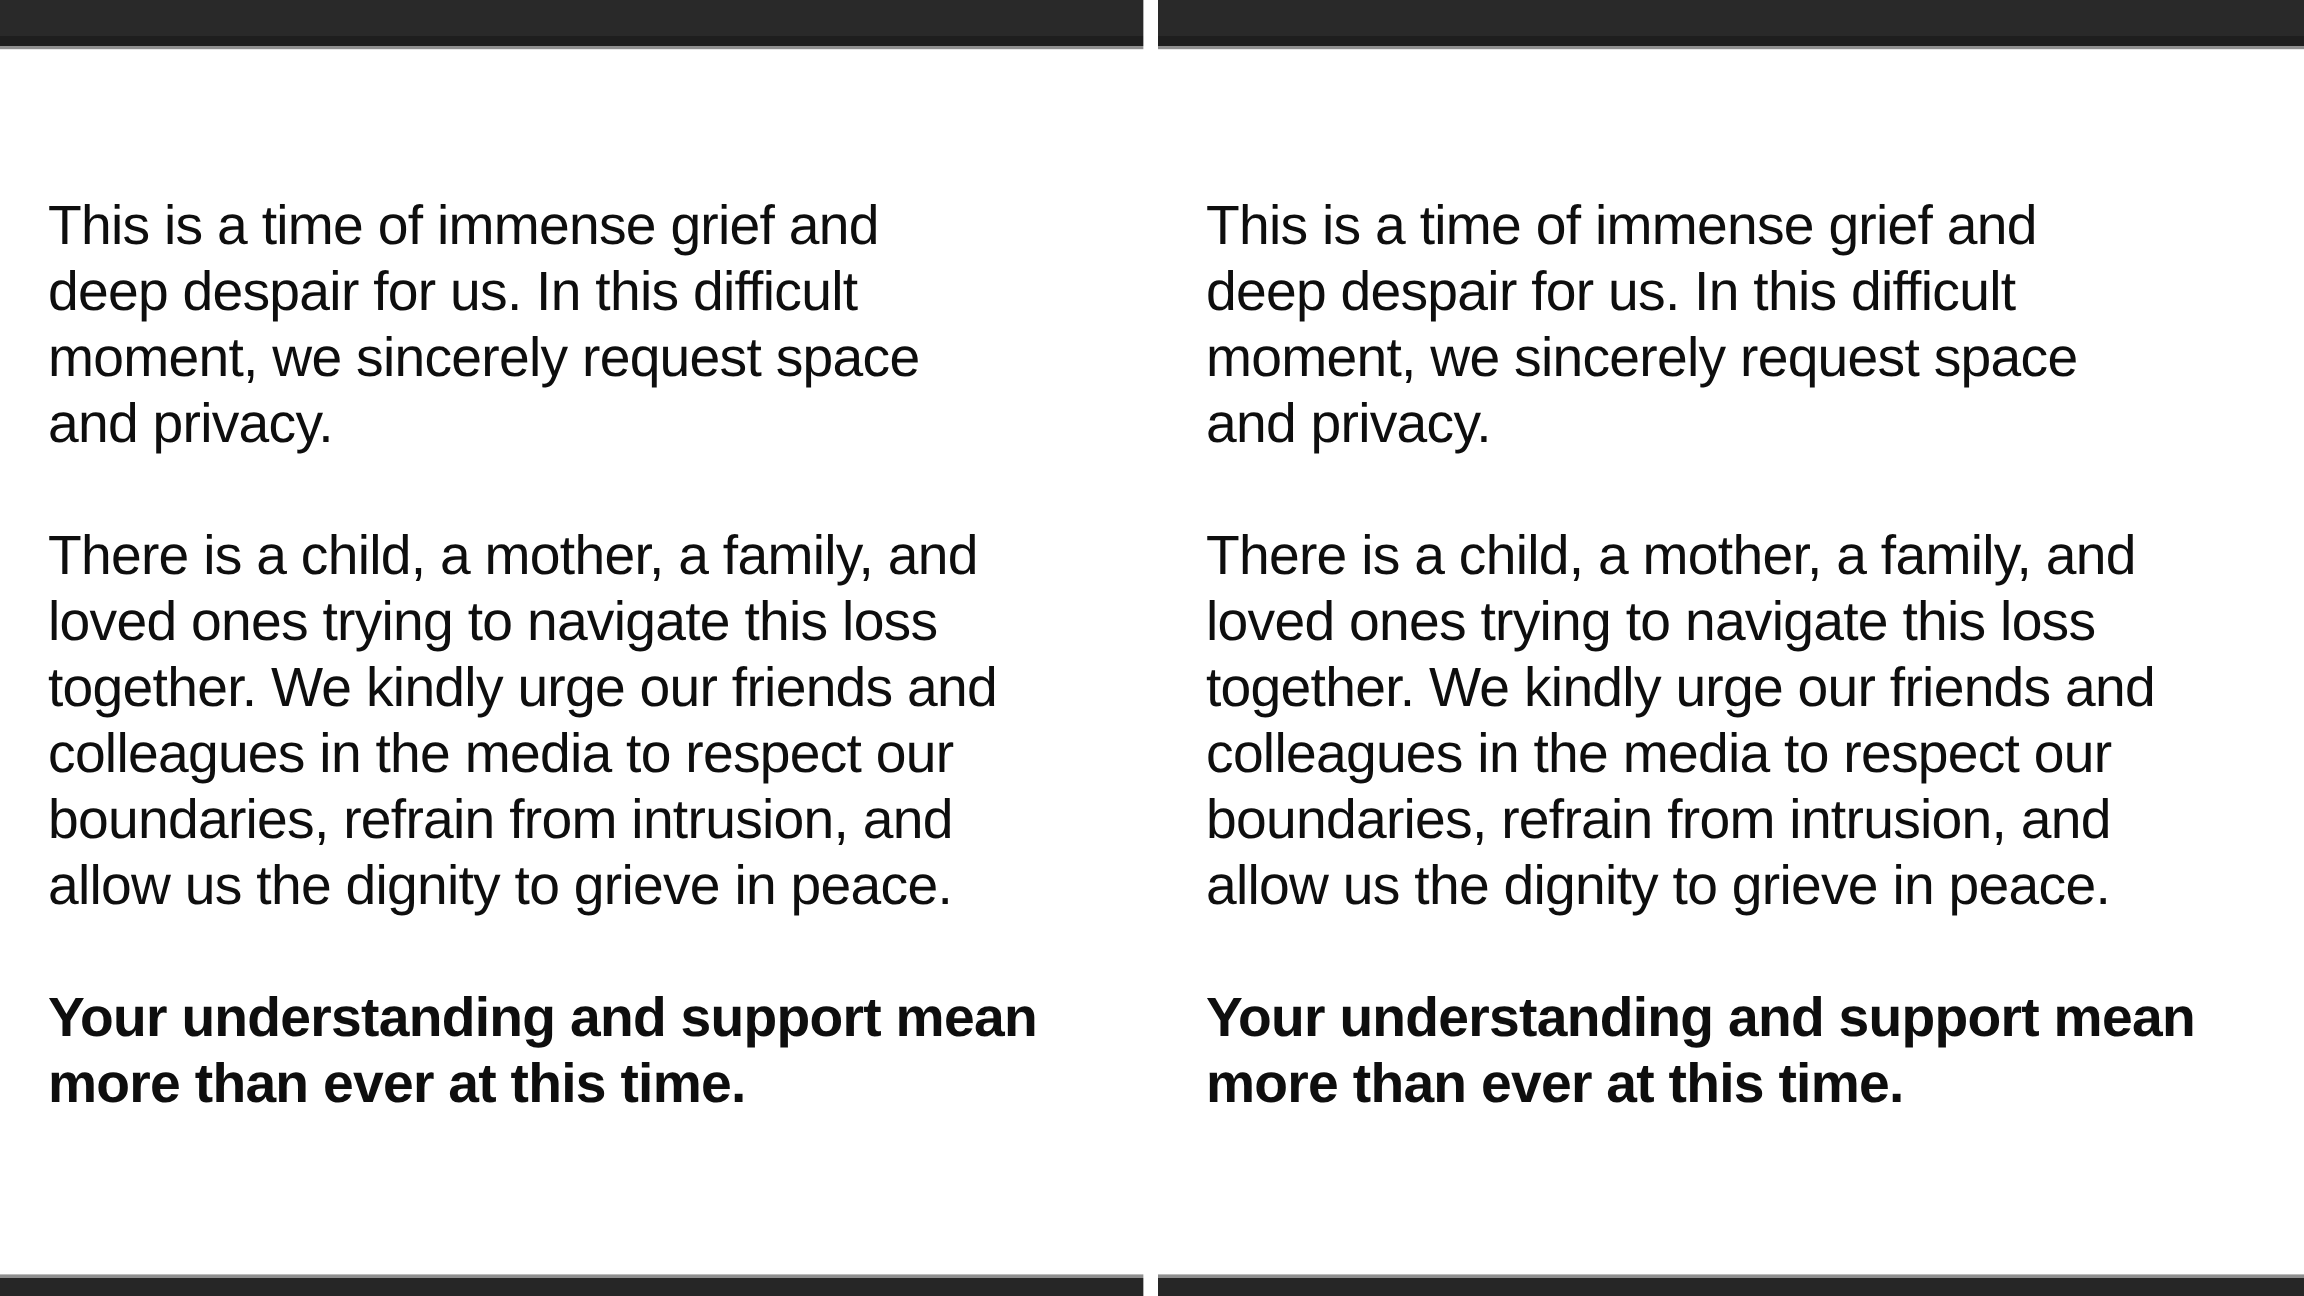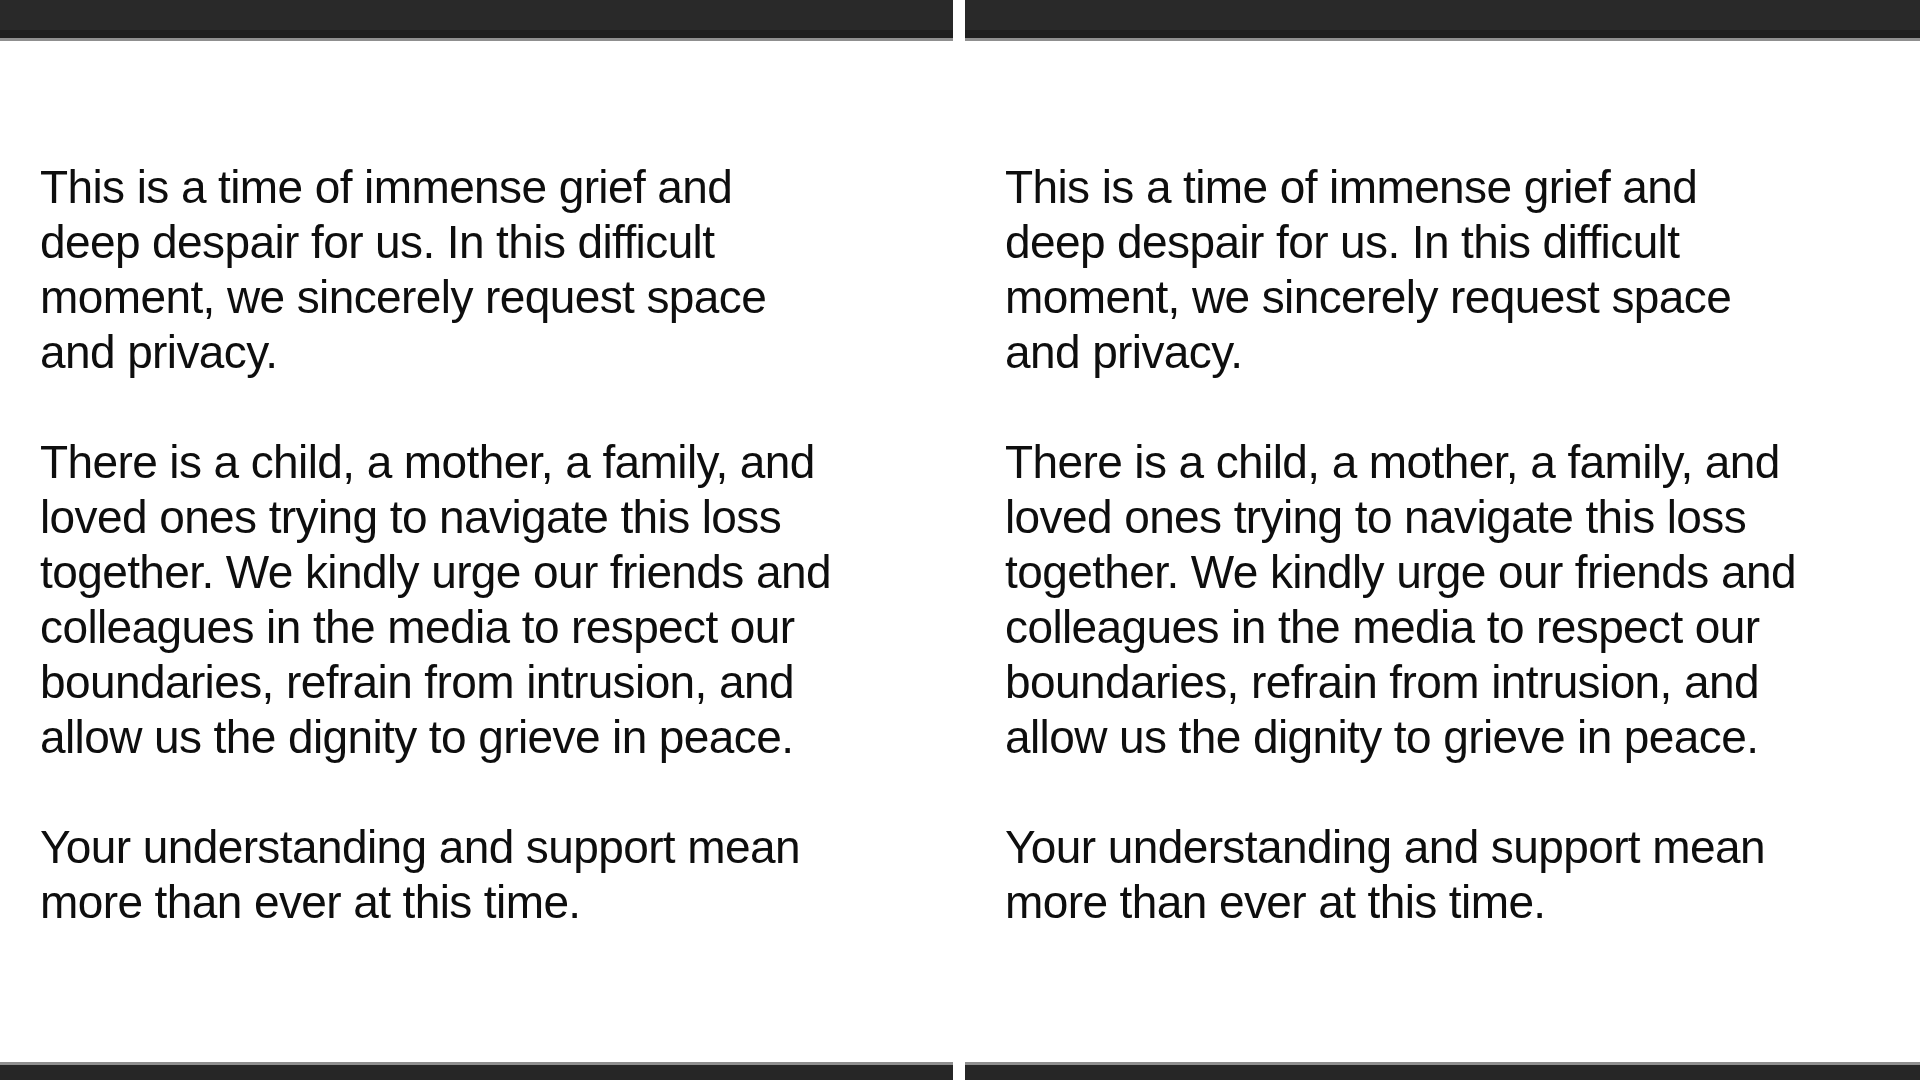--- a/index.html
+++ b/index.html
@@ -67,21 +67,21 @@
     position: absolute;
     top: 41px; left: 0; right: 0; bottom: 18px;
     padding: 119px 10px 0 40px;
     color: var(--text);
     font-size: 46px;
     line-height: 55px;
     letter-spacing: -0.6px;
     font-weight: 400;
   }
   .paragraph { margin: 0 0 55px 0; }
-  .paragraph:last-child { margin-bottom: 0; }
+  .paragraph:last-child { margin-bottom: 0; font-weight: bold; }
   .line { white-space: nowrap; }
 </style>
 </head>
 <body>
 
 <div class="screen">
 
   <section class="panel left">
     <div class="topbar"></div>
     <div class="content">

